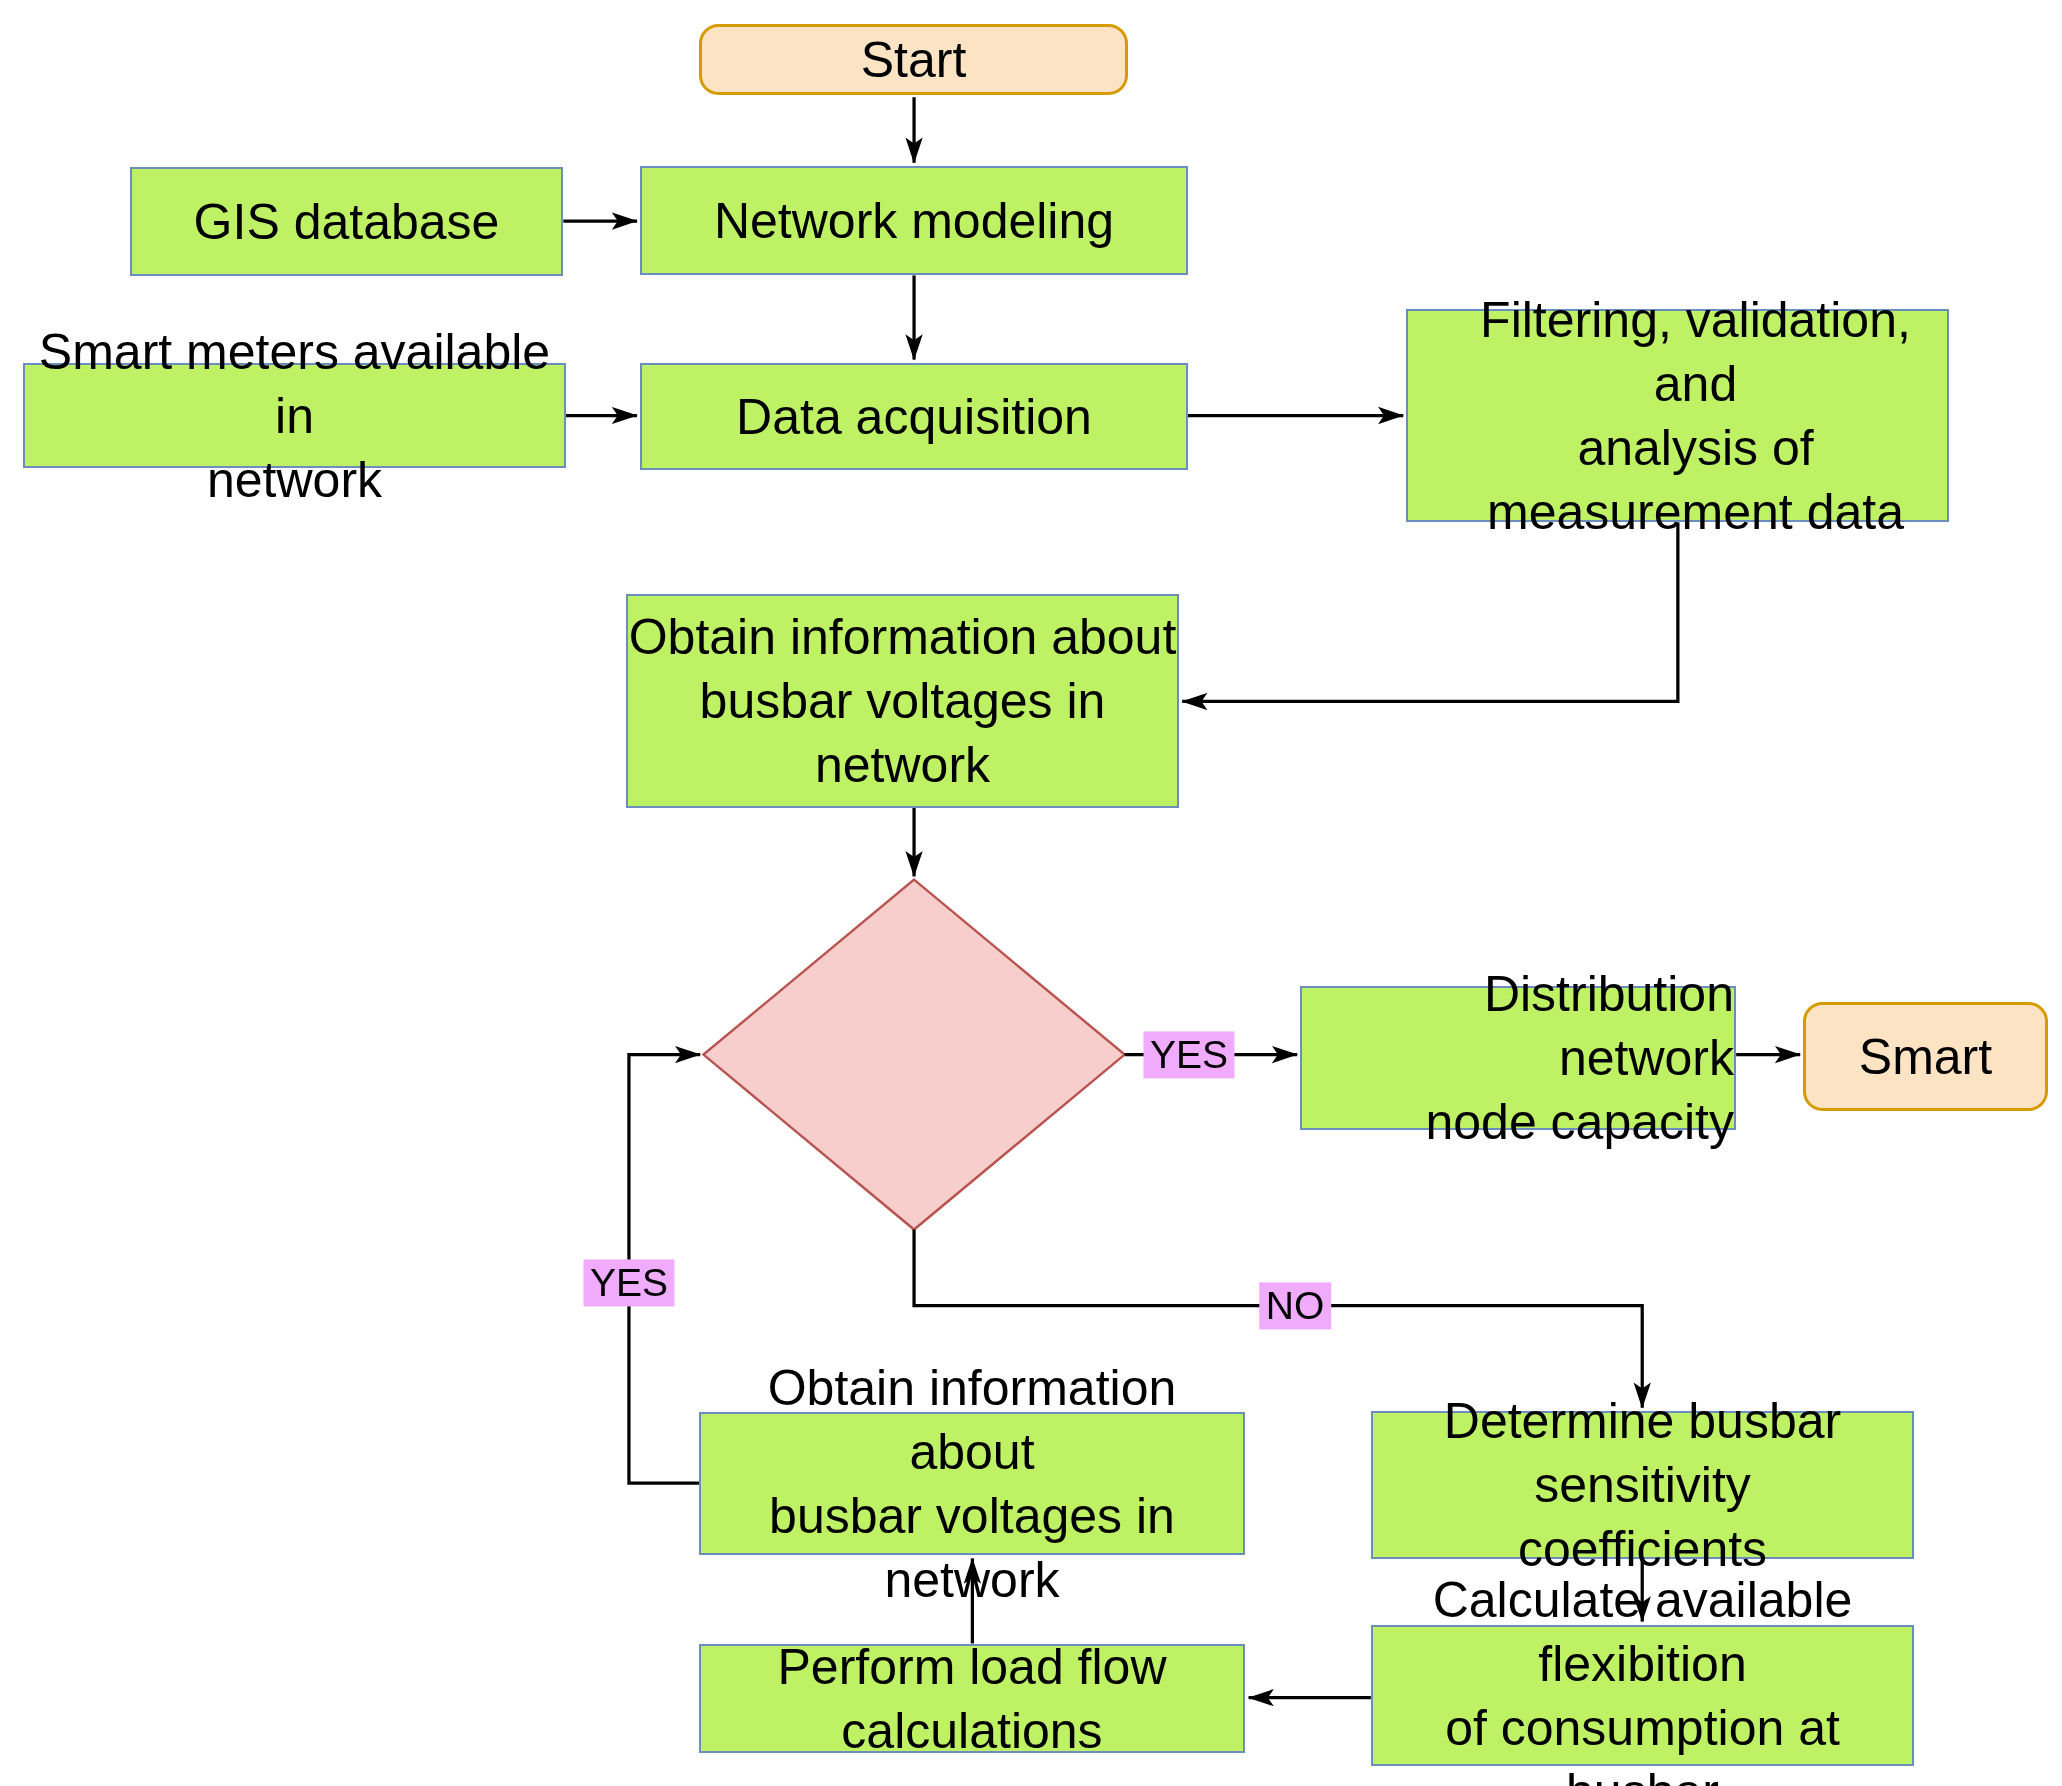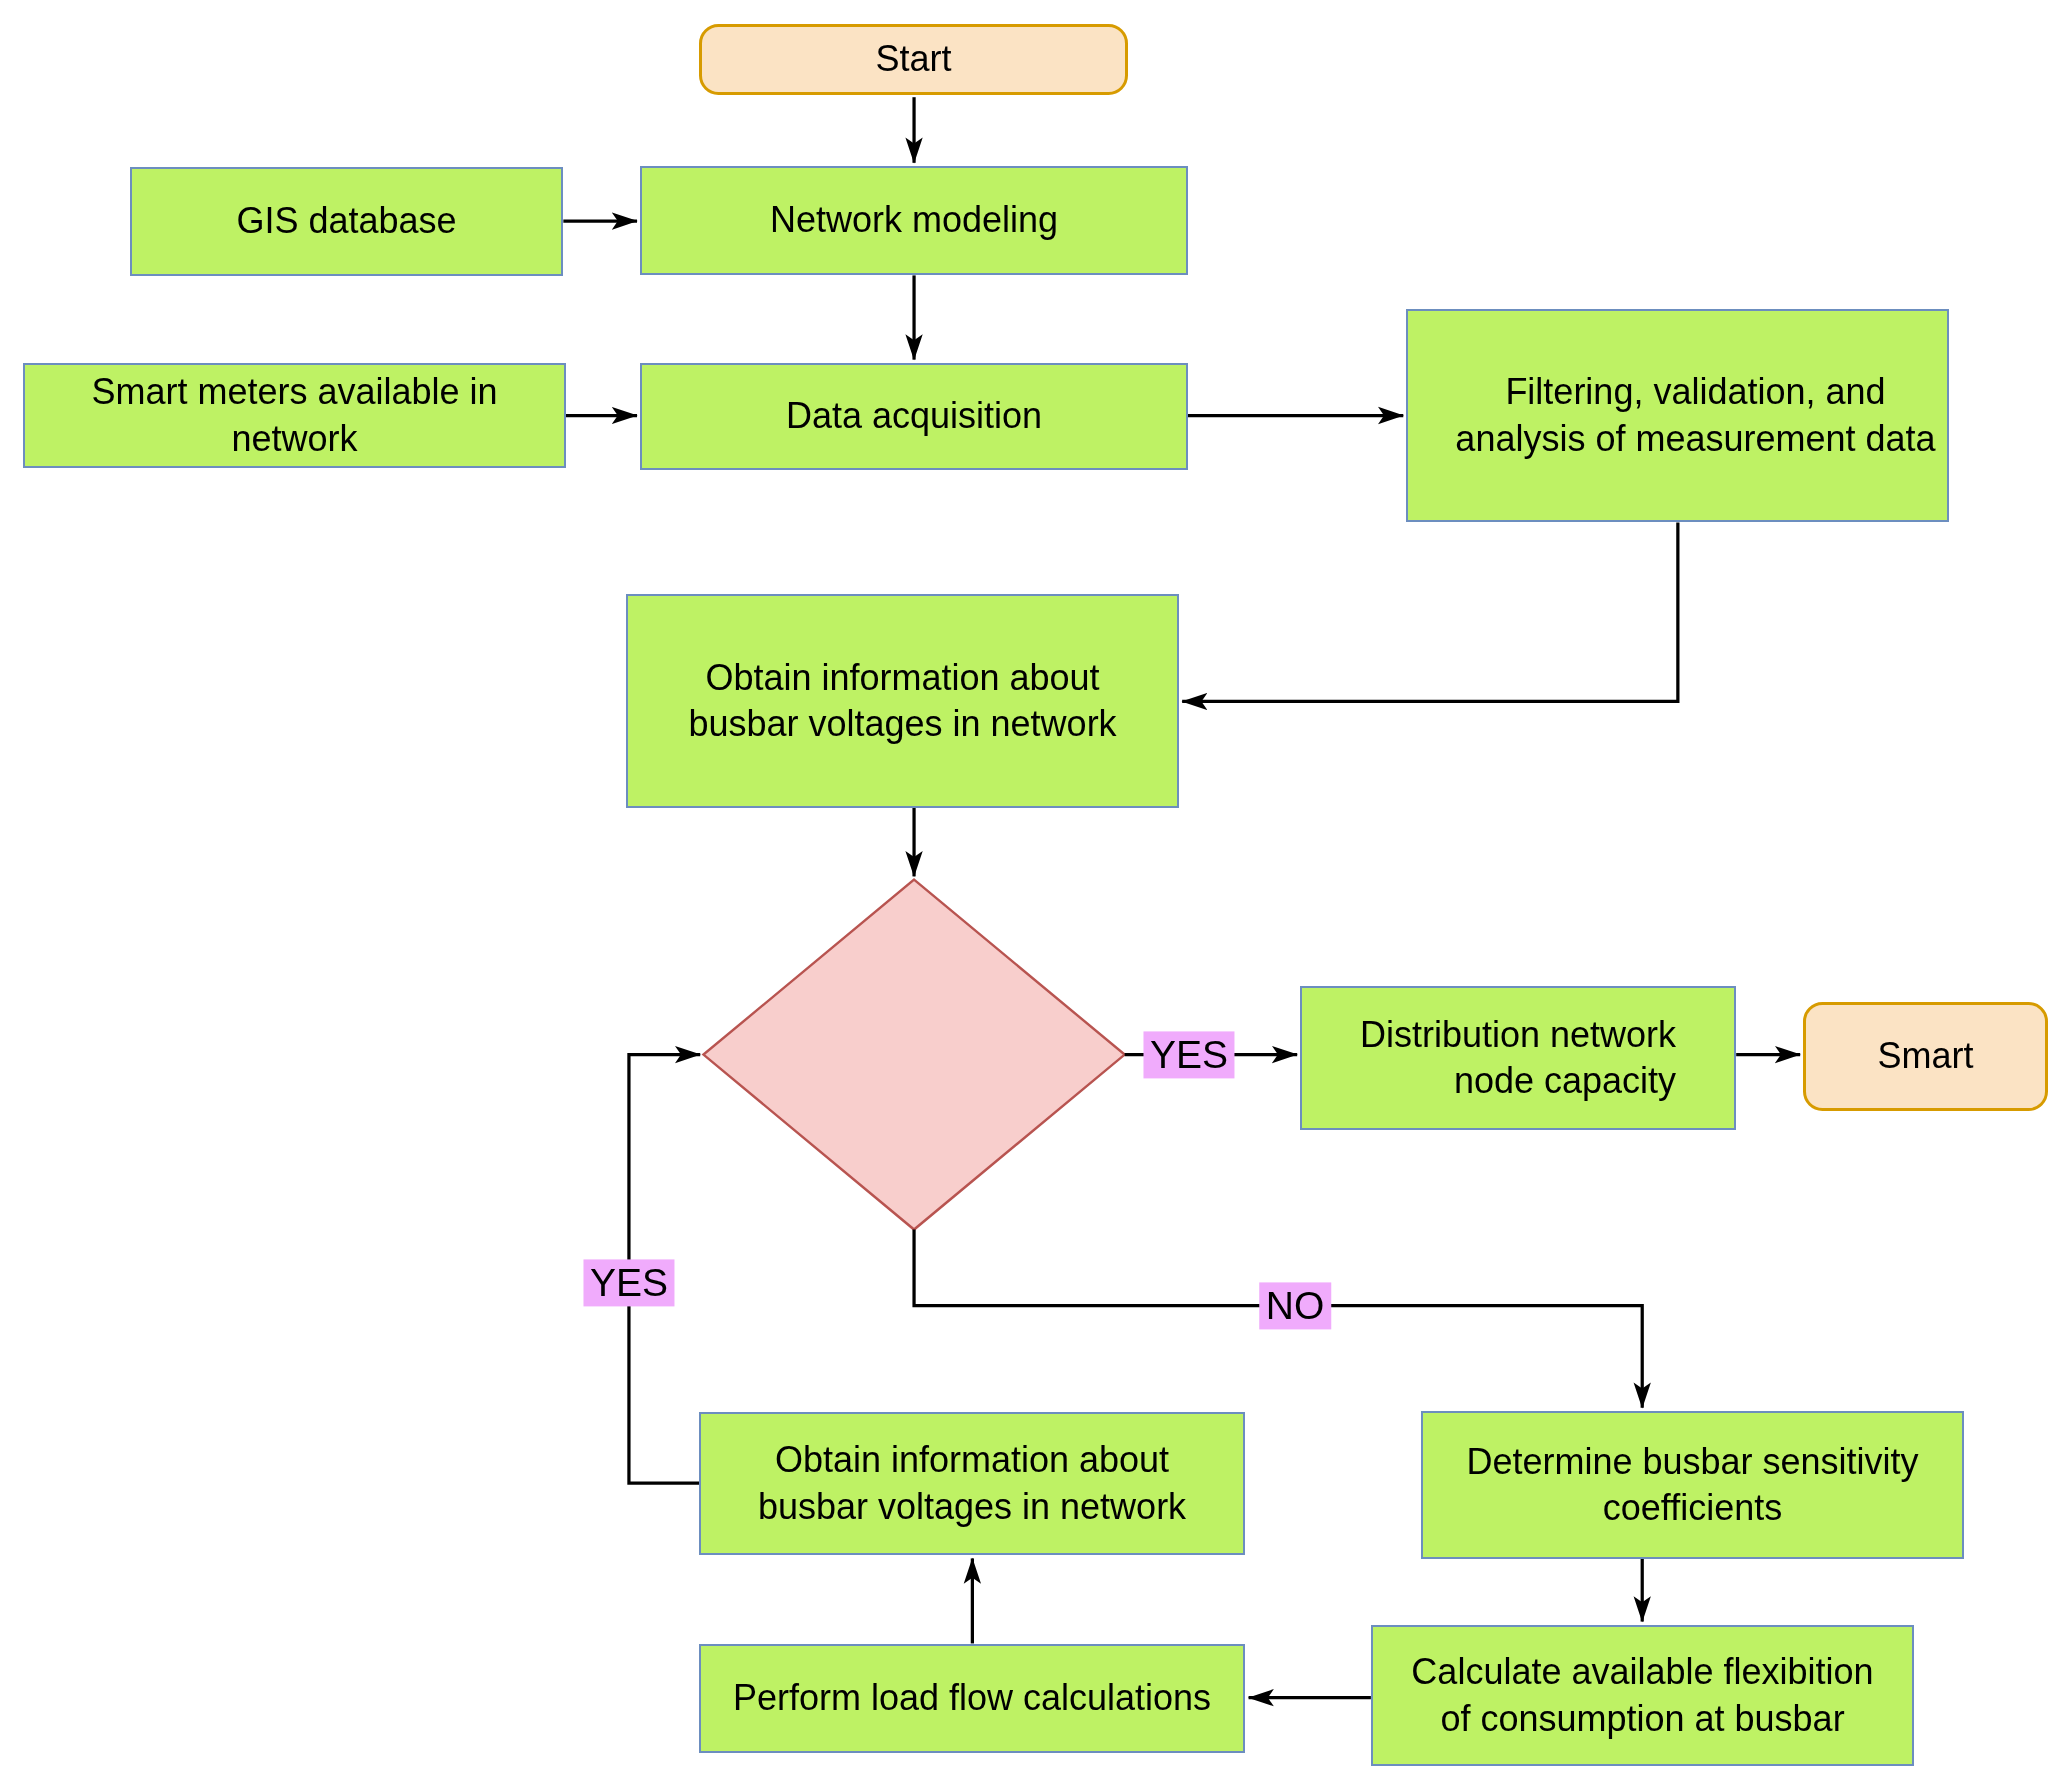--- a/index.html
+++ b/index.html
@@ -10,21 +10,21 @@
     font-family:"Liberation Sans", sans-serif;
     color:#000;
   }
   svg.edge-layer{position:absolute;left:0;top:0;z-index:0;}
   .node{
     position:absolute;
     box-sizing:border-box;
     display:flex;align-items:center;justify-content:center;
     text-align:center;
     z-index:1;
-    font-size:36px;line-height:1.28;
+    font-size:50px;line-height:1.28;
   }
   .node .lbl{white-space:pre-line;display:block;}
   .process{
     background:#bef264;
     border:2.4px solid #6C8EBF;
   }
   .terminal{
     background:#FBE3C4;
     border:3.2px solid #D79B00;
     border-radius:19.4px;
@@ -48,21 +48,21 @@
   #n-start   {left:699px;  top:24px;   width:429px; height:71px;}
   #n-gis     {left:130px;  top:167px;  width:433px; height:109px;}
   #n-network {left:640px;  top:166px;  width:548px; height:109px;}
   #n-smart   {left:23px;   top:363px;  width:543px; height:105px;}
   #n-data    {left:640px;  top:363px;  width:548px; height:107px;}
   #n-filter  {left:1406px; top:309px;  width:543px; height:213px;padding-left:36px;}
   #n-obtain1 {left:626px;  top:594px;  width:553px; height:214px;}
   #n-dist    {left:1300px; top:986px; width:436px; height:144px;text-align:right;}
   #n-exit    {left:1803px; top:1002px; width:245px; height:109px;}
   #n-obtain2 {left:699px;  top:1412px; width:546px; height:143px;}
-  #n-determ  {left:1421px; top:1411px; width:543px; height:148px;}
+  #n-determ  {left:1371px; top:1411px; width:543px; height:148px;}
   #n-calc    {left:1371px; top:1625px; width:543px; height:141px;}
   #n-perform {left:699px;  top:1644px; width:546px; height:109px;}
   #n-decision-text{left:728px; top:917px; width:373px; height:275px;}
   #el-yes-right{left:1189px; top:1055px;}
   #el-yes-left {left:629px;  top:1283px;}
   #el-no       {left:1295px; top:1306px;}
 </style>
 </head>
 <body>
 

